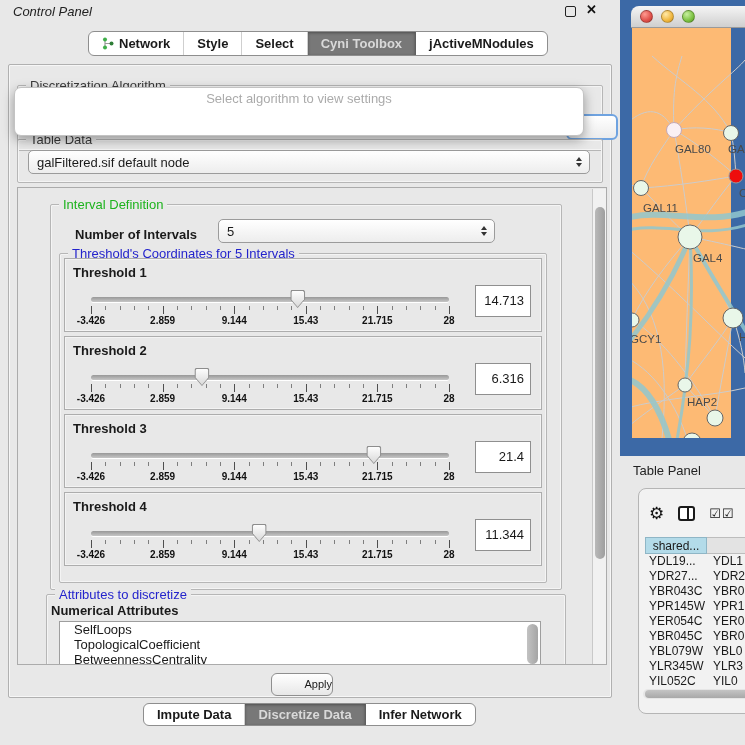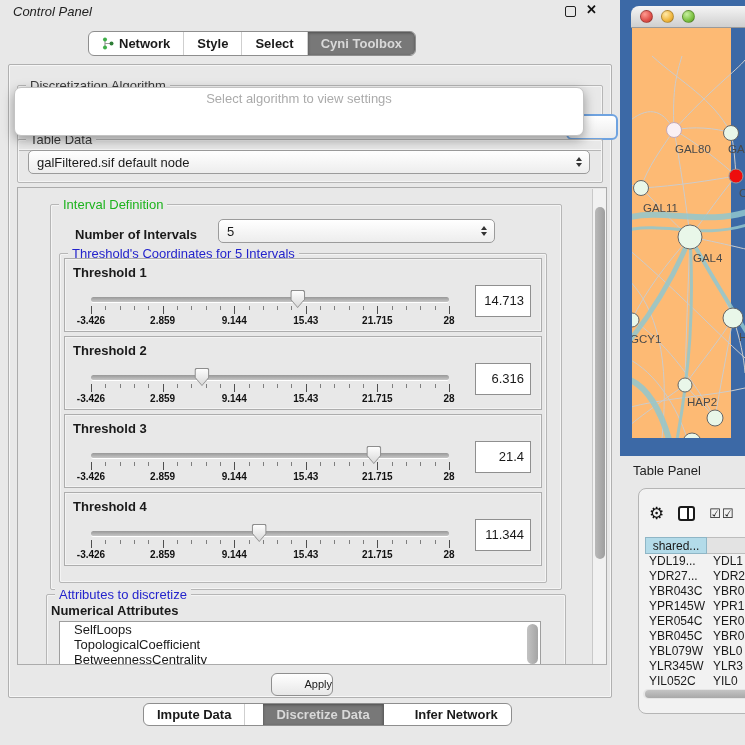--- a/index.html
+++ b/index.html
@@ -102,21 +102,21 @@
     border:1px solid #9e9e9e; overflow:hidden; font-size:13px; }
   #attr-list .row { height:15px; line-height:15px; padding-left:14px; white-space:nowrap; }
   #attr-scroll { position:absolute; right:2px; top:2px; width:11px; height:40px;
     background:linear-gradient(90deg,#c2c2c2,#a5a5a5); border-radius:6px; }
 
   #apply-btn { left:262px; top:608px; width:62px; height:23px; background:linear-gradient(#ffffff,#e7e7e7);
     border:1px solid #8f8f8f; border-radius:6px; font-size:11px; font-weight:400; text-align:right;
     line-height:21px; }
 
   #bottom-tabs { left:143px; top:703px; height:23px; display:flex; background:#fff;
-    border:1px solid #8e8e8e; border-radius:6px; overflow:hidden;gap:18px; }
+    border:1px solid #8e8e8e; border-radius:6px; overflow:hidden; }
 
   
   #net-window { left:620px; top:0; width:125px; height:456px; background:#3c69a6; }
   #net-titlebar { left:11px; top:6px; width:114px; height:22px; border-top-left-radius:8px;
     background:linear-gradient(#f5f5f5,#cfcfcf); display:flex; align-items:center; gap:8px; padding-left:9px;
     border-bottom:1px solid #9a9a9a; }
   .light { width:13px; height:13px; border-radius:50%; border:1px solid rgba(0,0,0,.25); }
   .light.red    { background:radial-gradient(circle at 35% 30%, #ff9a90, #e0504a 60%, #b03530); }
   .light.yellow { background:radial-gradient(circle at 35% 30%, #ffe9a8, #f0b73f 60%, #c98f1f); }
   .light.green  { background:radial-gradient(circle at 35% 30%, #c7efa0, #7dc243 60%, #549422); }
@@ -175,20 +175,24 @@
 
         <span>Style</span>
       </div>
       <div class="tab">
 
         <span>Select</span>
       </div>
       <div class="tab selected">
 
         <span>Cyni Toolbox</span>
+      </div>
+      <div class="tab">
+
+        <span>jActiveMNodules</span>
       </div>
     </div>
 
   <div class="abs" id="outer-panel">
 
     <div class="group" id="algo-group">
       <span class="group-title gt-dark">Discretization Algorithm</span>
       <div class="abs" id="algo-combo-ghost"></div>
     </div>
 

